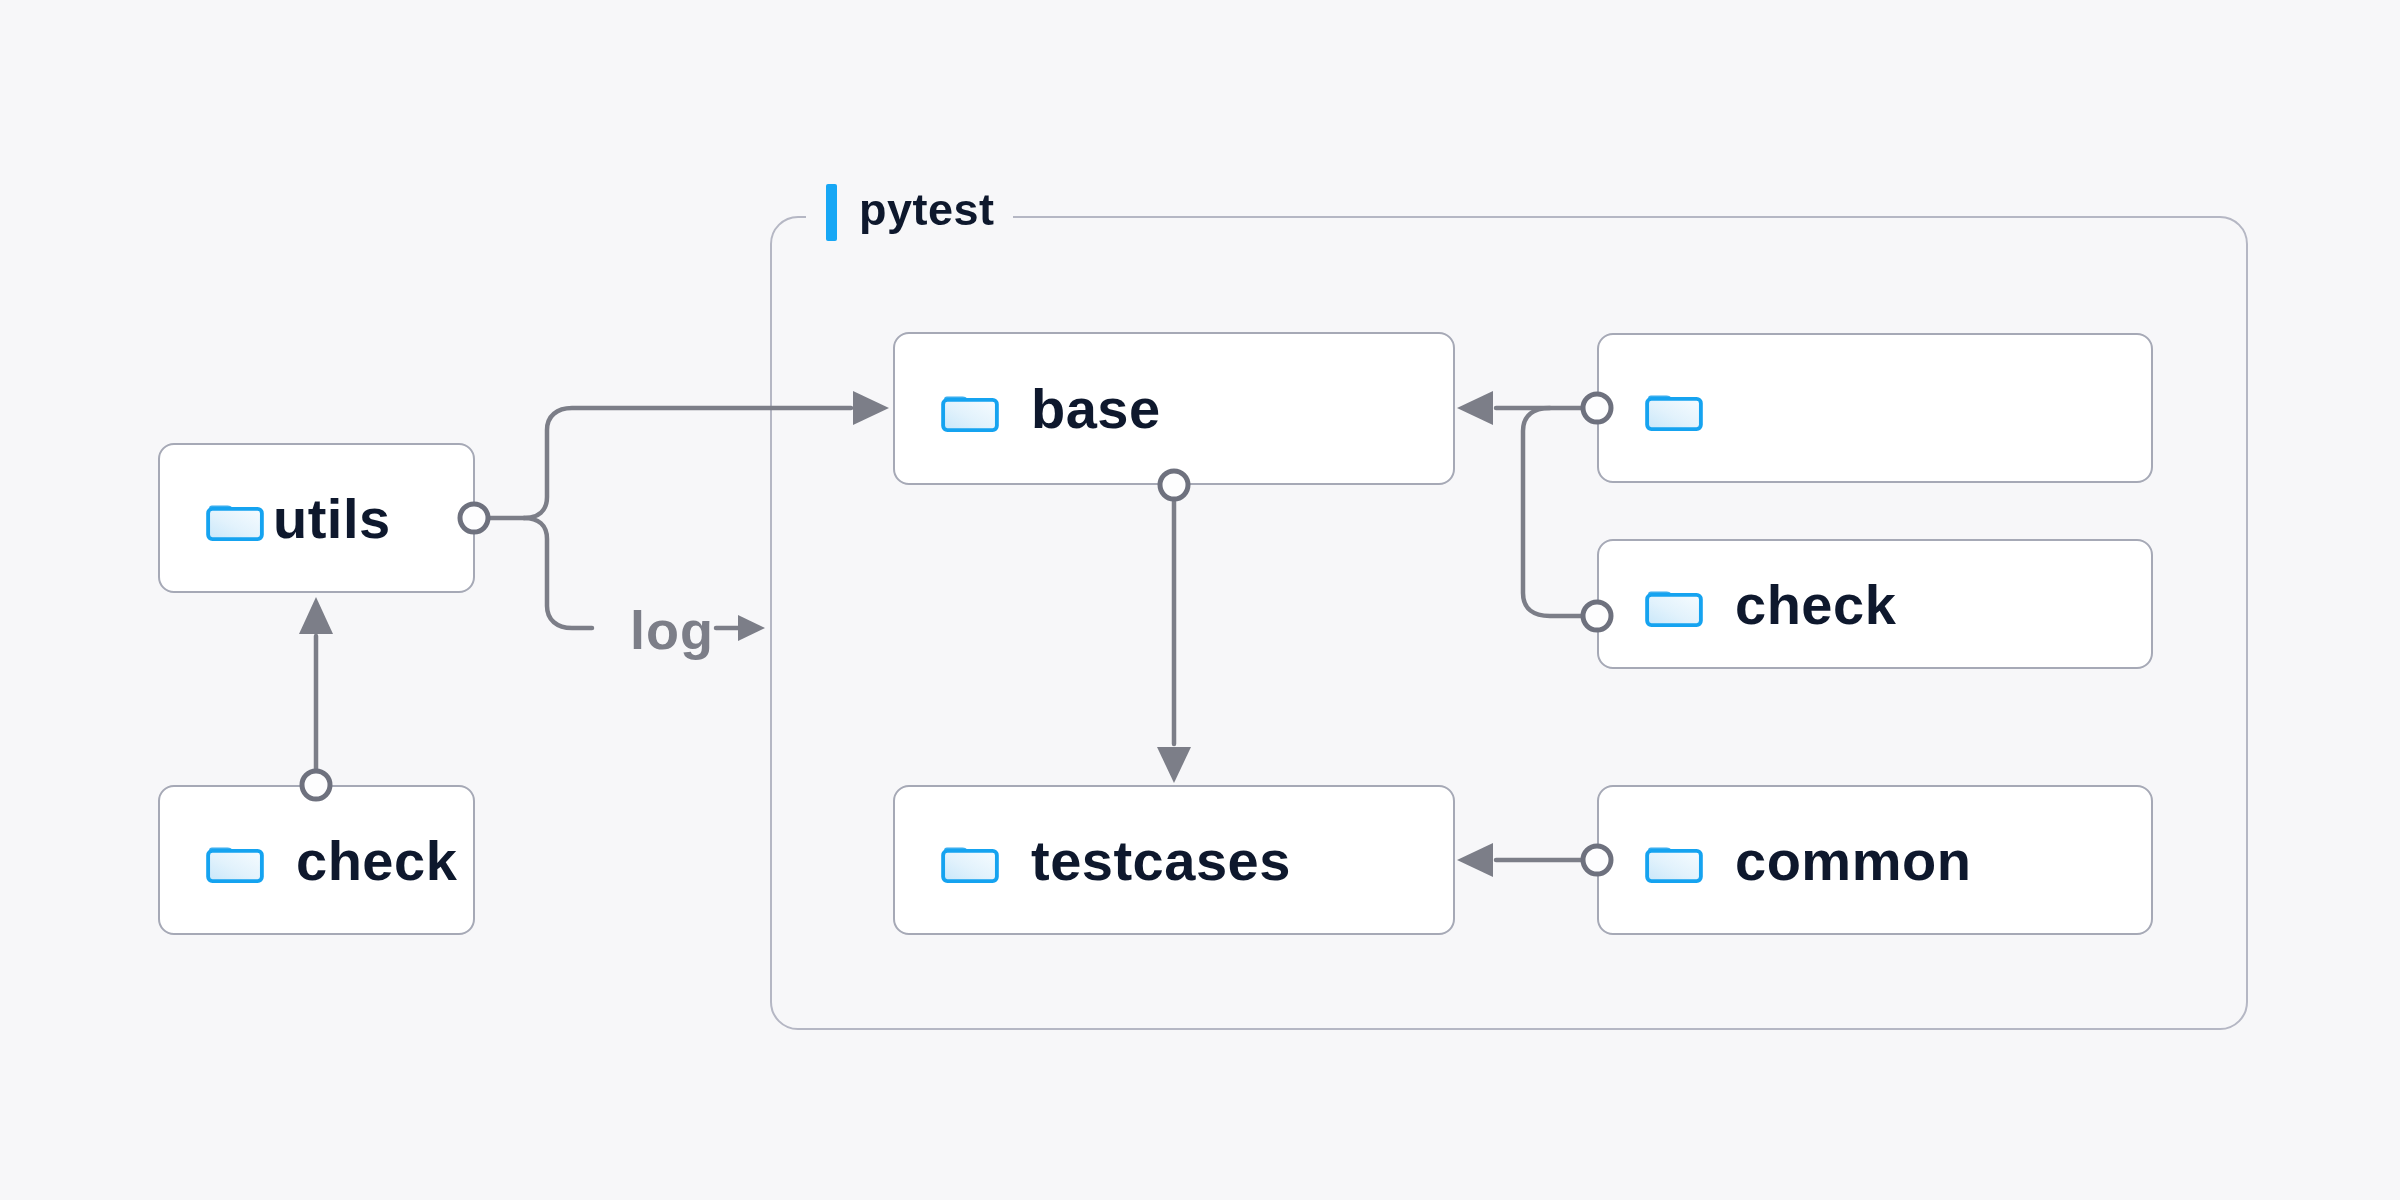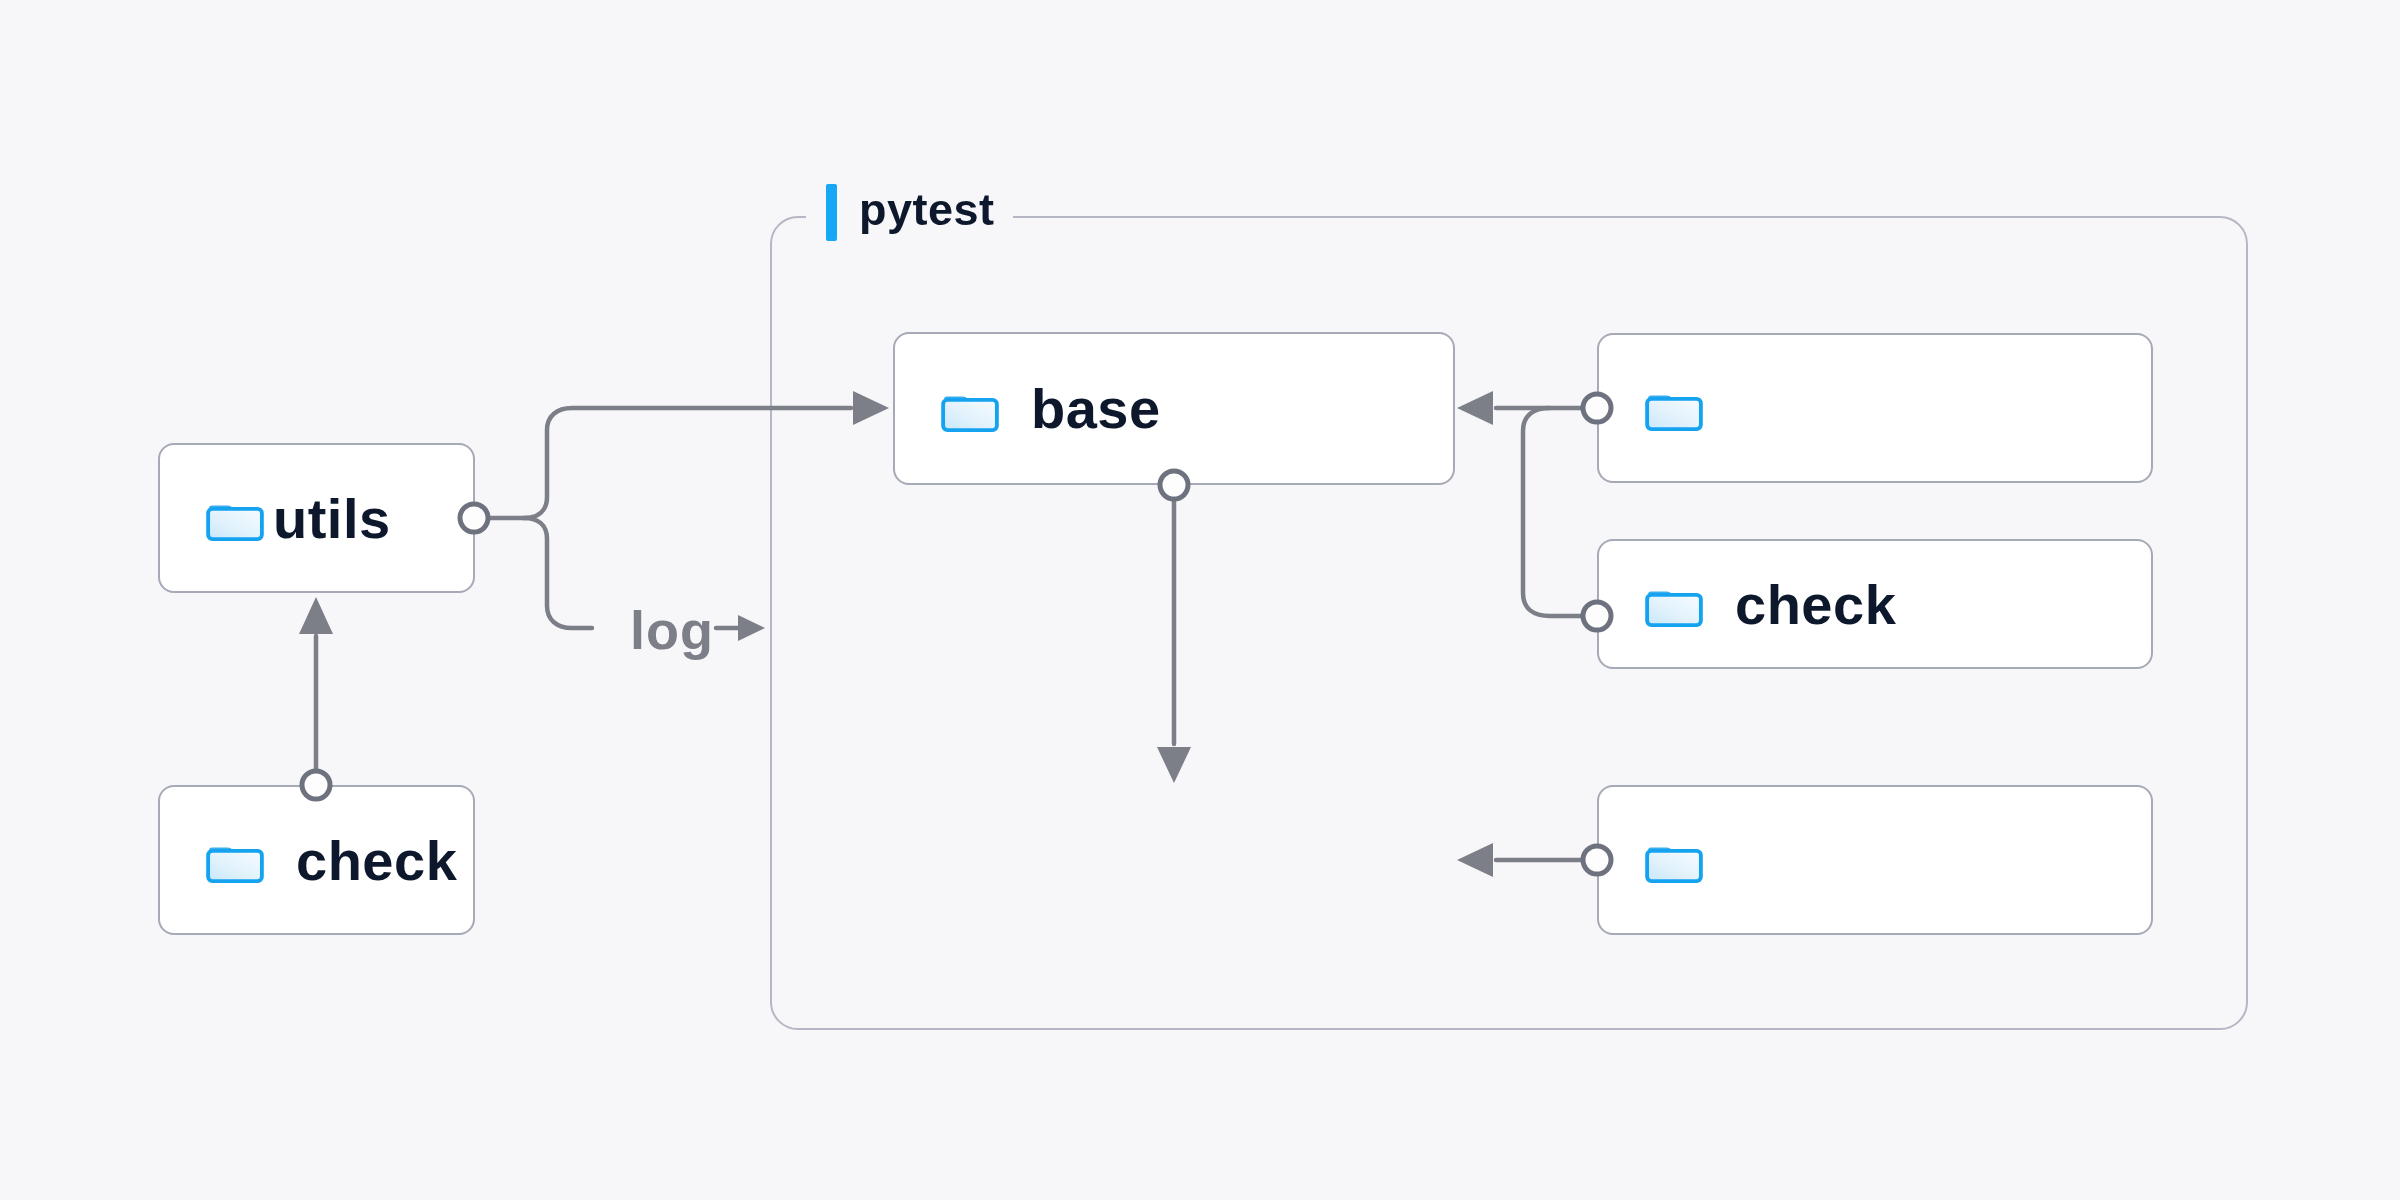--- a/index.html
+++ b/index.html
@@ -146,25 +146,32 @@
       </svg>
   </div>
 
   <div class="node node-check">
     <svg class="folder" width="62" height="48" viewBox="0 0 64 50">
         <use href="#folderIcon"></use>
       </svg>
     <span class="node-label">check</span>
   </div>
 
+  <div class="node node-testcases">
+    <svg class="folder" width="62" height="48" viewBox="0 0 64 50">
+        <use href="#folderIcon"></use>
+      </svg>
+    <span class="node-label">testcases</span>
+  </div>
 
   <div class="node node-common">
     <svg class="folder" width="62" height="48" viewBox="0 0 64 50">
         <use href="#folderIcon"></use>
       </svg>
+    <span class="node-label">common</span>
   </div>
 
   <svg class="edges-svg">
 
     <g fill="none" stroke="#7c7e88" stroke-width="4.5" stroke-linecap="round">
       <path d="M316 770 V636"></path>
       <path d="M489 518 H524"></path>
       <path d="M524 518 C538 518 547 511 547 497 V430 C547 416 557 408 572 408 H851"></path>
       <path d="M524 518 C538 518 547 525 547 539 V606 C547 620 557 628 572 628 H592"></path>
       <path d="M716 628 H739"></path>

